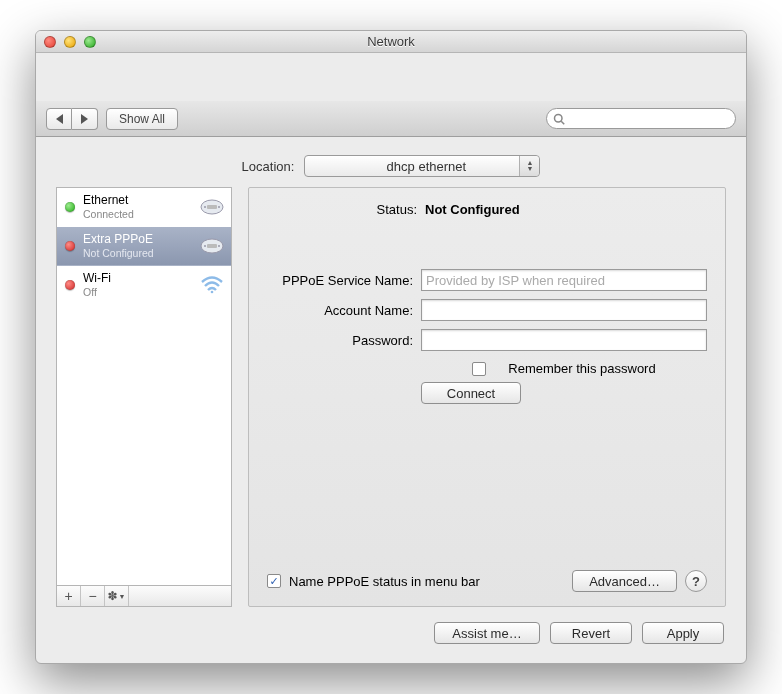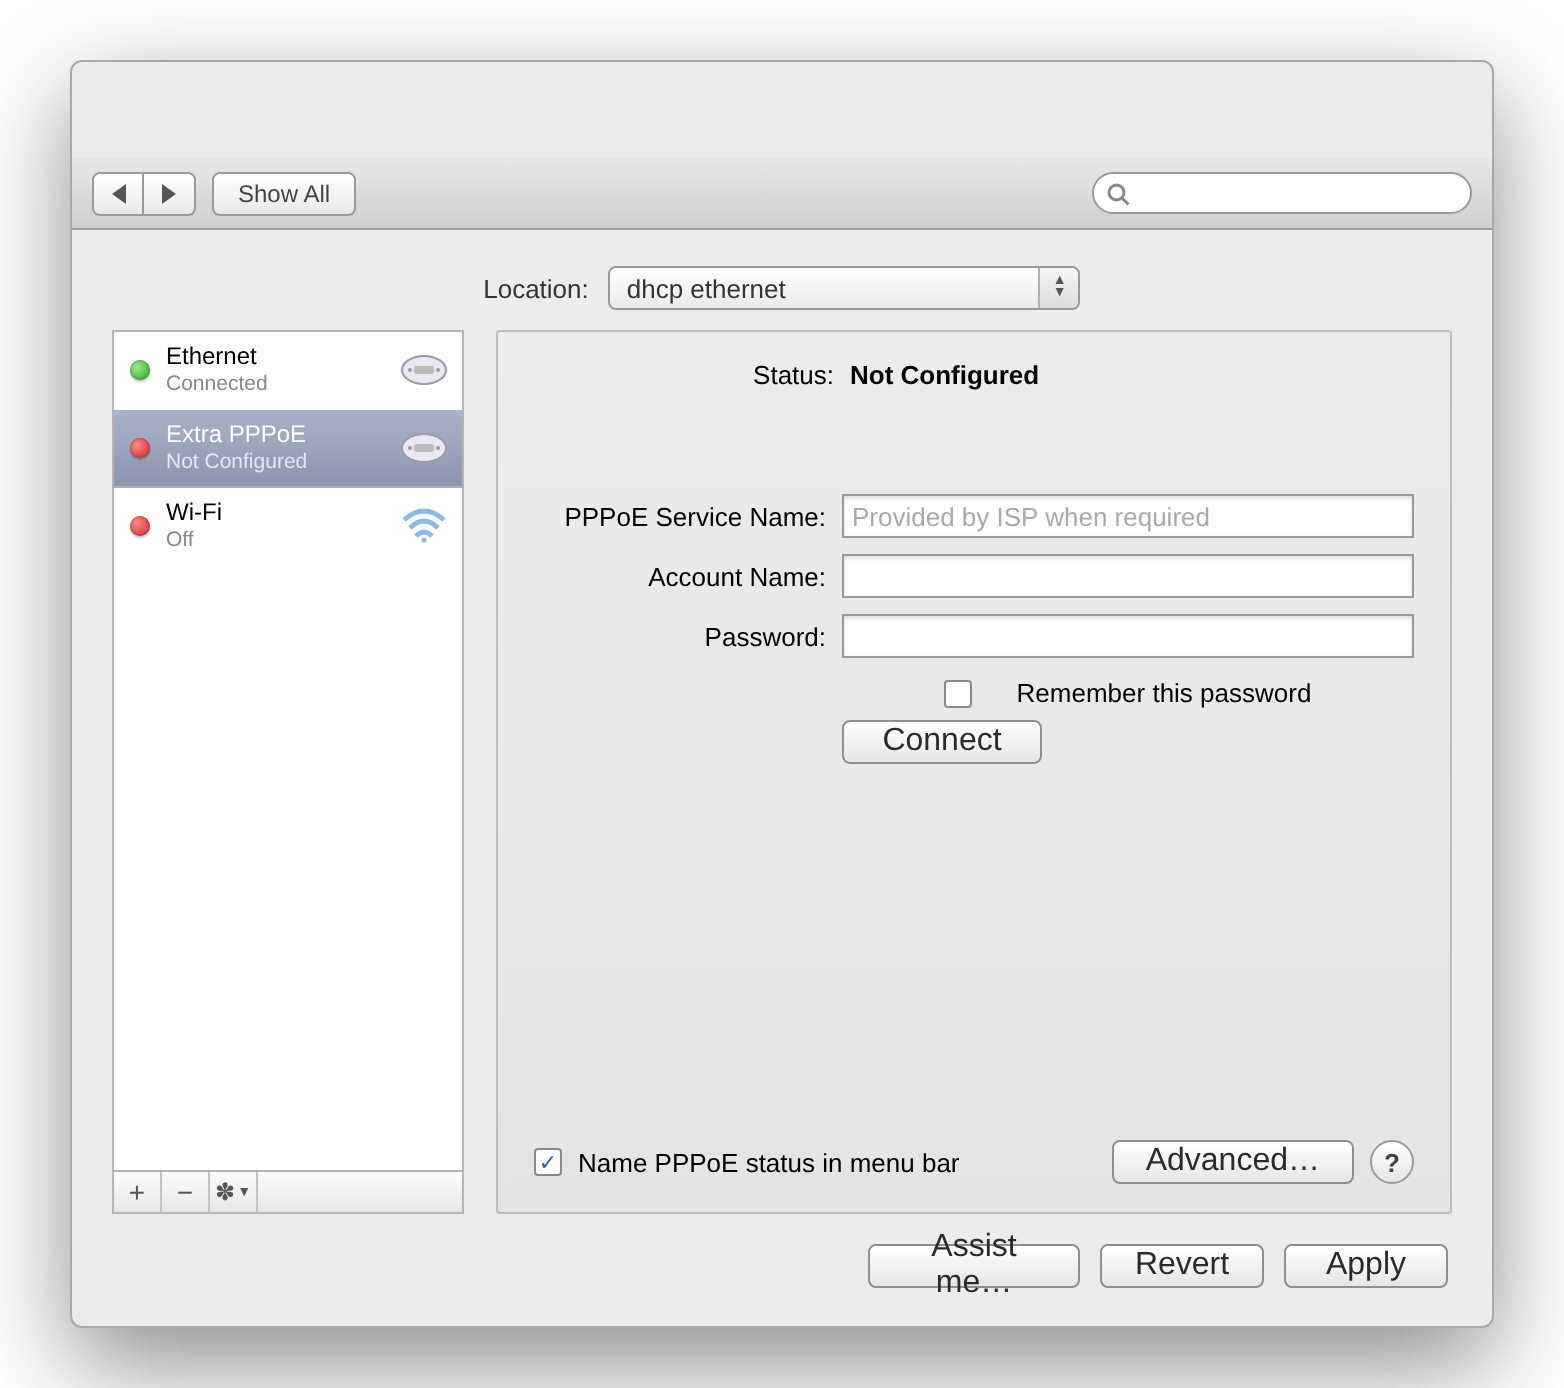--- a/index.html
+++ b/index.html
@@ -110,20 +110,21 @@
     border: 1px solid #9a9a9a;
     border-radius: 4px;
     background: linear-gradient(#ffffff, #eaeaea);
     display: flex;
     align-items: center;
     padding-left: 8px;
     position: relative;
     font-size: 13px;
     color: #333;
     box-shadow: 0 1px 0 rgba(255,255,255,.7) inset;
+    justify-content: center;
   }
   .popup .arrows {
     position: absolute;
     right: 0; top: 0; bottom: 0;
     width: 20px;
     border-left: 1px solid #b0b0b0;
     background: linear-gradient(#f6f6f6, #dcdcdc);
     display: flex;
     flex-direction: column;
     align-items: center;
@@ -234,21 +235,21 @@
     margin-top: 2px;
     margin-bottom: 6px;
     justify-content: center;
   }
   .aquabtn {
     height: 22px;
     border: 1px solid #8f8f8f;
     border-radius: 4px;
     background: linear-gradient(#ffffff, #e6e6e6);
     padding: 0 16px;
-    font-size: 16px;
+    font-size: 13px;
     color: #2b2b2b;
     box-shadow: 0 1px 0 rgba(255,255,255,.8) inset;
     display:inline-flex; align-items:center; justify-content:center;
   }
   .connectwrap { padding-left: 154px; }
   .panelfoot {
     margin-top: auto;
     display: flex;
     align-items: center;
     gap: 8px;
@@ -275,20 +276,28 @@
     width:0;height:0;border-top:5px solid transparent;border-bottom:5px solid transparent;
   }
   .triangle-left { border-right:7px solid #555; }
   .triangle-right { border-left:7px solid #555; }
 </style>
 </head>
 <body>
 
 <div class="window">
 
+  <div class="titlebar">
+    <div class="traffic">
+      <div class="tl red"></div>
+      <div class="tl yellow"></div>
+      <div class="tl green"></div>
+    </div>
+    <div class="title">Network</div>
+  </div>
 
   <div class="toolbar">
     <div class="seg">
       <div class="segbtn">
         <span class="triangle-left"></span>
       </div>
       <div class="segbtn">
         <span class="triangle-right"></span>
       </div>
     </div>

